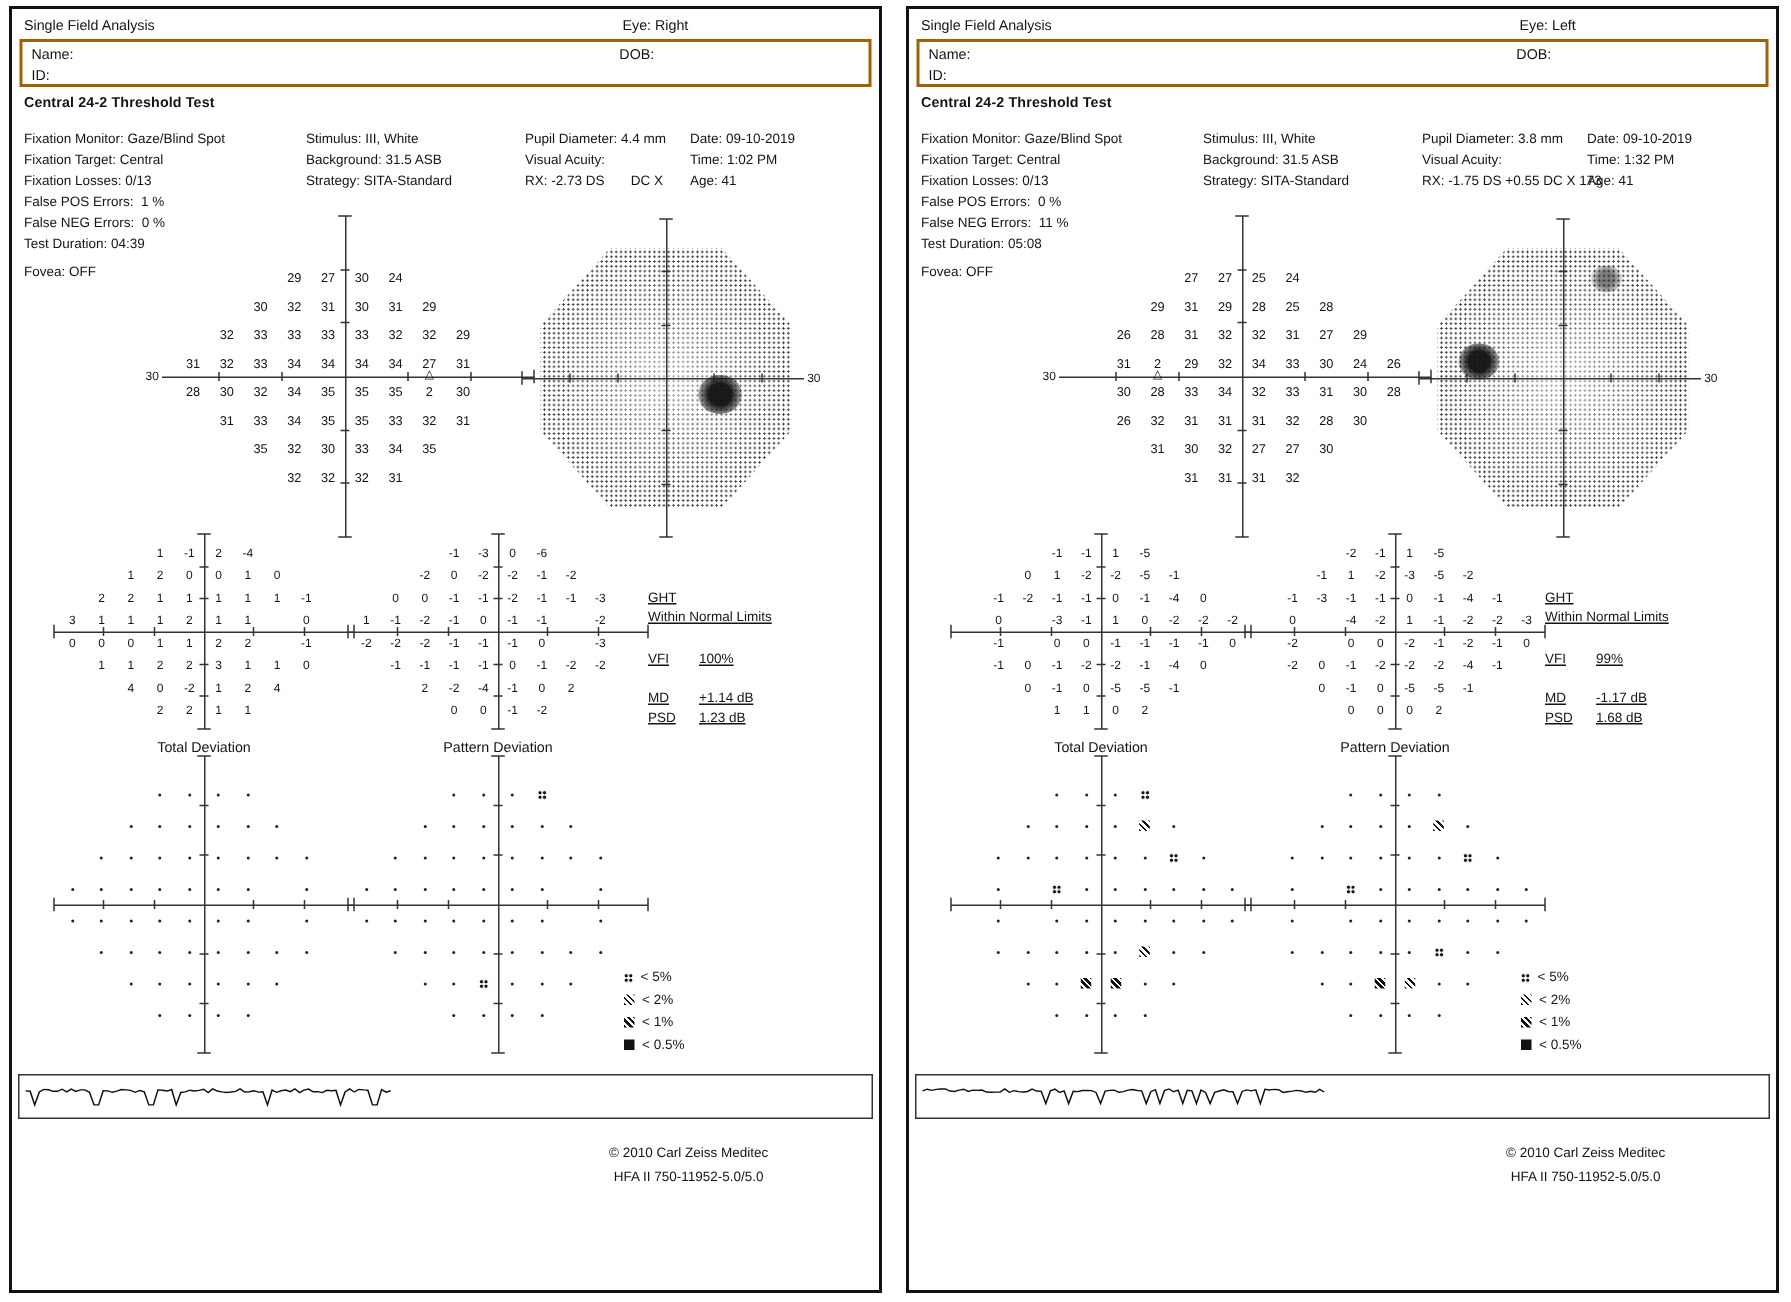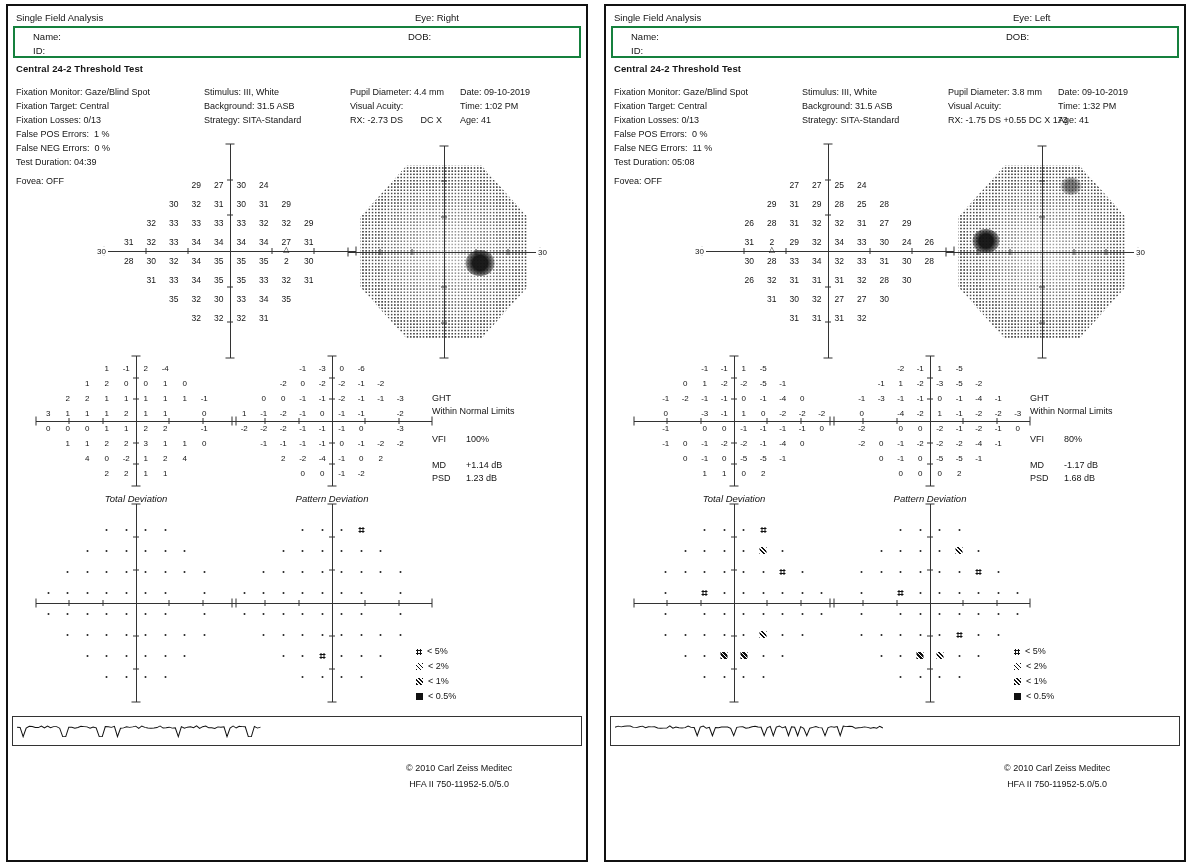--- a/index.html
+++ b/index.html
@@ -1,22 +1,22 @@
 <!DOCTYPE html>
 <html><head>
 <meta charset="utf-8">
 <style>
   html,body{margin:0;padding:0;background:#fff;width:1194px;height:868px;overflow:hidden;
     font-family:"Liberation Sans",sans-serif;color:#141414;}
   .sheet{display:flex;gap:16px;padding:4px 6px;}
   .page{position:relative;width:582px;height:858px;background:#fff;border:2px solid #111;box-sizing:border-box;}
   .hdr{position:absolute;top:6px;left:8px;right:8px;font-size:9.5px;}
   .hdr .eye{position:absolute;left:71%;}
-  .namebox{position:absolute;top:20px;left:5px;right:5px;height:32px;border:2px solid #15803d;
-    font-size:9.5px;padding:2px 18px;line-height:14px;box-sizing:border-box;}
+  .namebox{position:absolute;top:20px;left:5px;right:5px;height:32px;border:2px solid #a16207;
+    font-size:9.5px;padding:2px 6px;line-height:14px;box-sizing:border-box;}
   .nb1{position:relative;}
   .nb1 .dob{position:absolute;left:71%;}
   .testname{position:absolute;top:57px;left:8px;font-size:9.5px;font-weight:bold;letter-spacing:.1px;}
   .pcol{position:absolute;top:79px;font-size:9px;line-height:14px;}
   .pcol div{white-space:pre;}
   .c1{left:8px;} .c2{left:196px;} .c3{left:342px;} .c4{left:452px;}
   .fovea{position:absolute;top:170px;left:8px;font-size:9px;}
   
   .plot,.gs{position:absolute;}
   .axes{position:absolute;inset:0;}
@@ -46,24 +46,24 @@
     clip-path:polygon(29% 3%,71% 3%,97% 31%,97% 69%,71% 97%,29% 97%,3% 69%,3% 31%);
     background:
       radial-gradient(circle at 50% 50%, rgba(255,255,255,.6), rgba(255,255,255,0) 62%),
       radial-gradient(circle,#4a4a4a .7px,transparent .9px);
     background-size:100% 100%,3.2px 3.2px;}
   .blob{position:absolute;transform:translate(-50%,-50%);border-radius:50%;z-index:2;}
   .blob.dark{background:radial-gradient(circle, rgba(15,15,15,.95) 38%, rgba(15,15,15,.45) 68%, transparent 76%);}
   .blob.med{background:radial-gradient(circle, rgba(40,40,40,.6) 36%, rgba(40,40,40,.22) 66%, transparent 76%);}
   .tdg{left:28px;top:350px;width:200px;height:130px;}
   .pdg{left:224px;top:350px;width:200px;height:130px;}
-  .ght{position:absolute;left:424px;top:386px;font-size:9px;line-height:13px;}
+  .ght{position:absolute;left:424px;top:386px;font-size:9px;line-height:13px;text-decoration:underline;}
   .ght .row{display:flex;} .ght .lab{width:34px;}
   .ght .vfi{margin-top:15px;} .ght .md{margin-top:13px;}
-  .ptitle{position:absolute;width:200px;text-align:center;font-size:9.5px;z-index:3;font-style:italic;}
+  .ptitle{position:absolute;width:200px;text-align:center;font-size:9.5px;z-index:3;}
   .t1{left:28px;top:487px;} .t2{left:224px;top:487px;}
   .tdp{left:28px;top:498px;width:200px;height:198px;}
   .pdp{left:224px;top:498px;width:200px;height:198px;}
   .legend{position:absolute;left:408px;top:638px;font-size:9px;line-height:15px;}
   .legend i{display:inline-block;vertical-align:middle;margin-right:5px;}
   .gaze{position:absolute;left:4px;right:4px;top:710px;height:30px;border:1.5px solid #333;box-sizing:border-box;}
   .gaze svg{width:100%;height:100%;display:block;}
   .foot{position:absolute;left:398px;top:754px;font-size:9px;line-height:16px;text-align:center;}
 </style>
 </head>
@@ -1245,21 +1245,21 @@
           <span class="cell"></span>
           <span class="cell"></span>
         </div>
     </div>
 
     <div class="ght">
       <div>GHT</div>
       <div>Within Normal Limits</div>
       <div class="row vfi">
         <span class="lab">VFI</span>
-        <span>80%</span>
+        <span>99%</span>
       </div>
       <div class="row md">
         <span class="lab">MD</span>
         <span>-1.17 dB</span>
       </div>
       <div class="row">
         <span class="lab">PSD</span>
         <span>1.68 dB</span>
       </div>
     </div>

